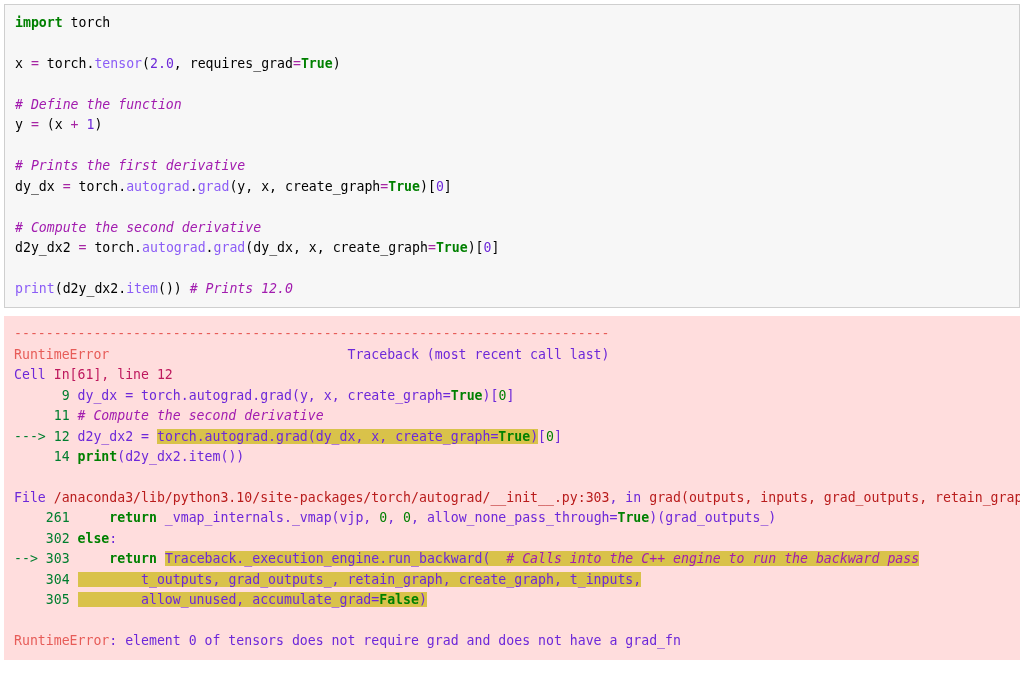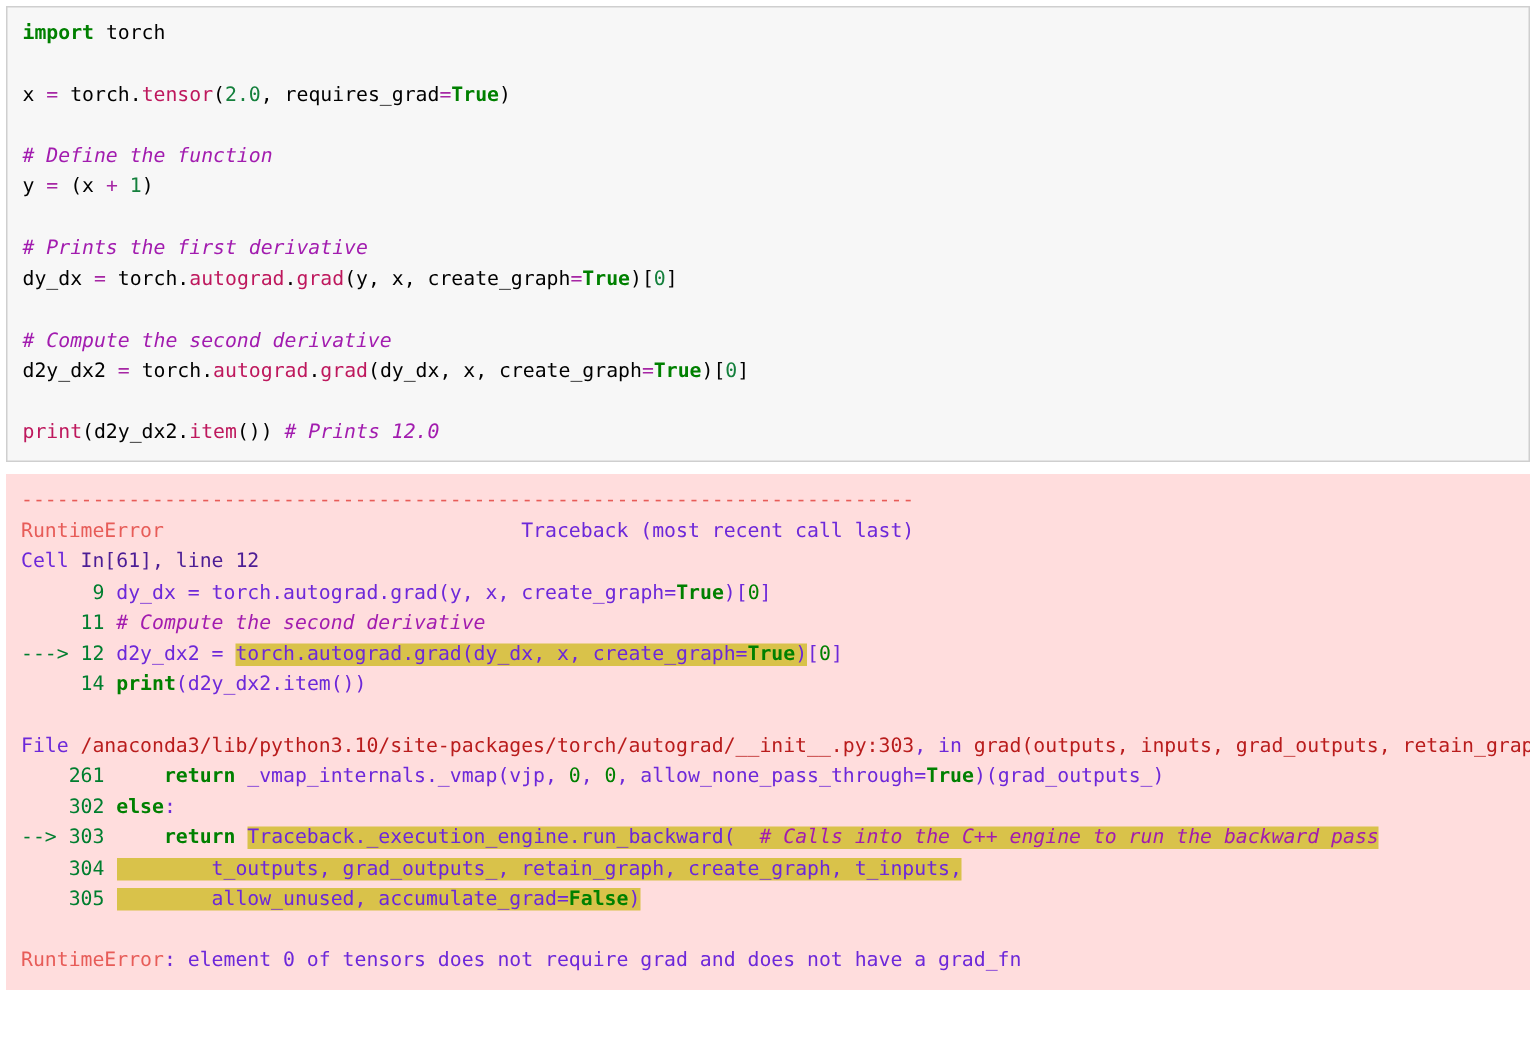--- a/index.html
+++ b/index.html
@@ -23,26 +23,26 @@
   }
   .cell-output {
     background: #fdd;
     padding: 8px 10px;
     white-space: pre;
     overflow-x: auto;
   }
   
   .kw   { color: #008000; font-weight: bold; text-align: right; }   
   .op   { color: #a626a4; }
-  .call { color: #be185d; }                        
-  .num  { color: #15803d; }
+  .call { color: #8b5cf6; }                        
+  .num  { color: #6d28d9; }
   .cm   { color: #a21caf; font-style: italic; }    
   .err-red   { color: #e75c58; }                   
   .err-green { color: #007e2f; }                   
-  .cell-tag  { color: #4c1d95; }                   
+  .cell-tag  { color: #be185d; }                   
   .err-teal  { color: #b91c1c; }                   
   .err-kw    { color: #008000; font-weight: bold; }
   .err-num   { color: #008000; }
   .hl        { background: #d9c24a; }              
   .plain { color: #6d28d9; }
 </style>
 </head>
 <body>
 
 <div class="cell-input"><span class="kw">import</span><span> </span><span>torch</span>

